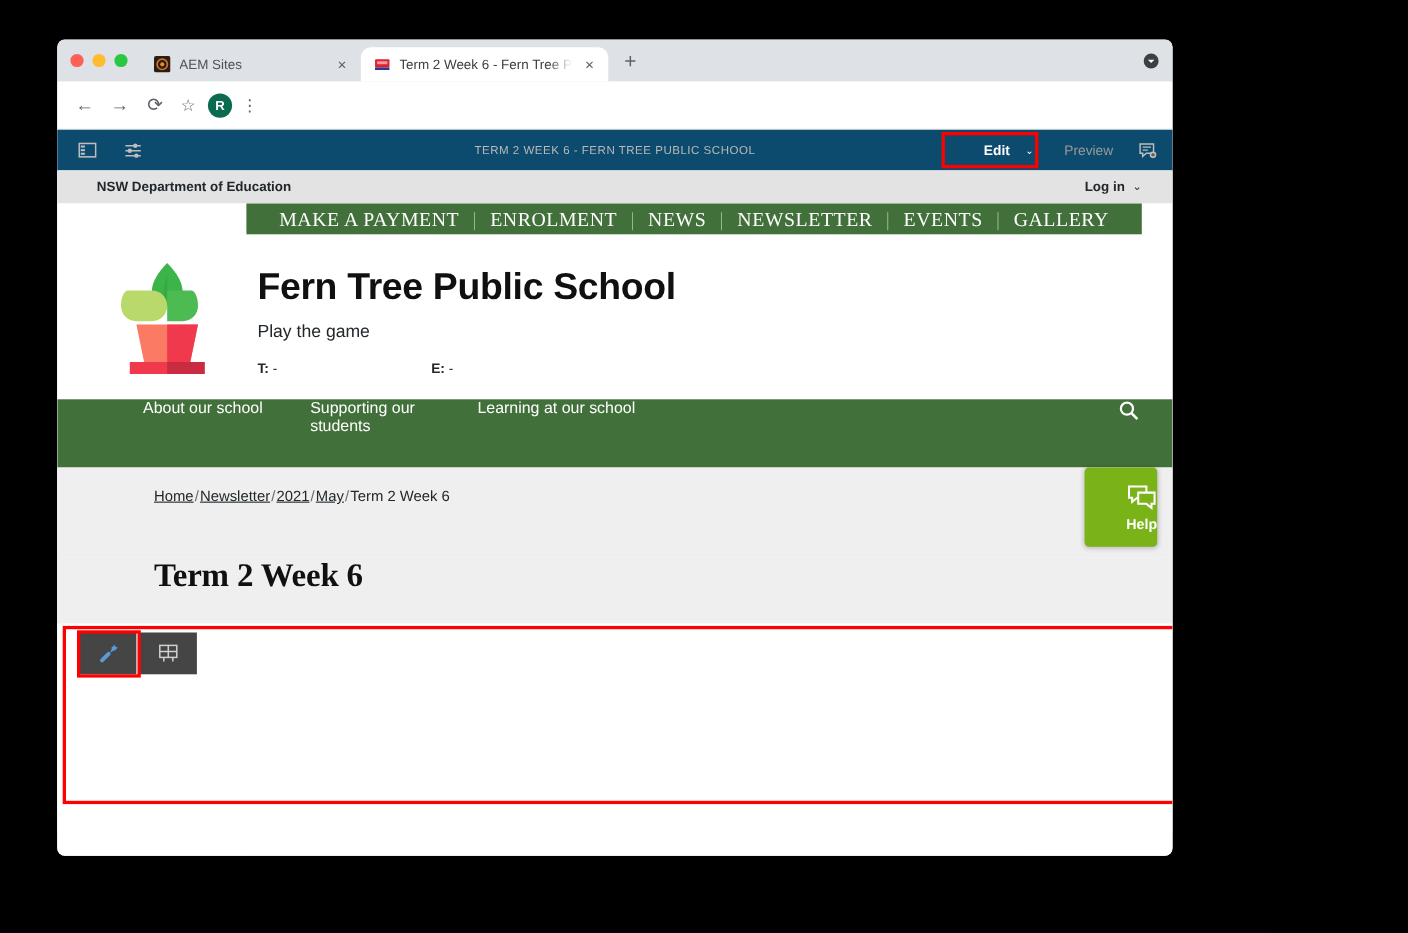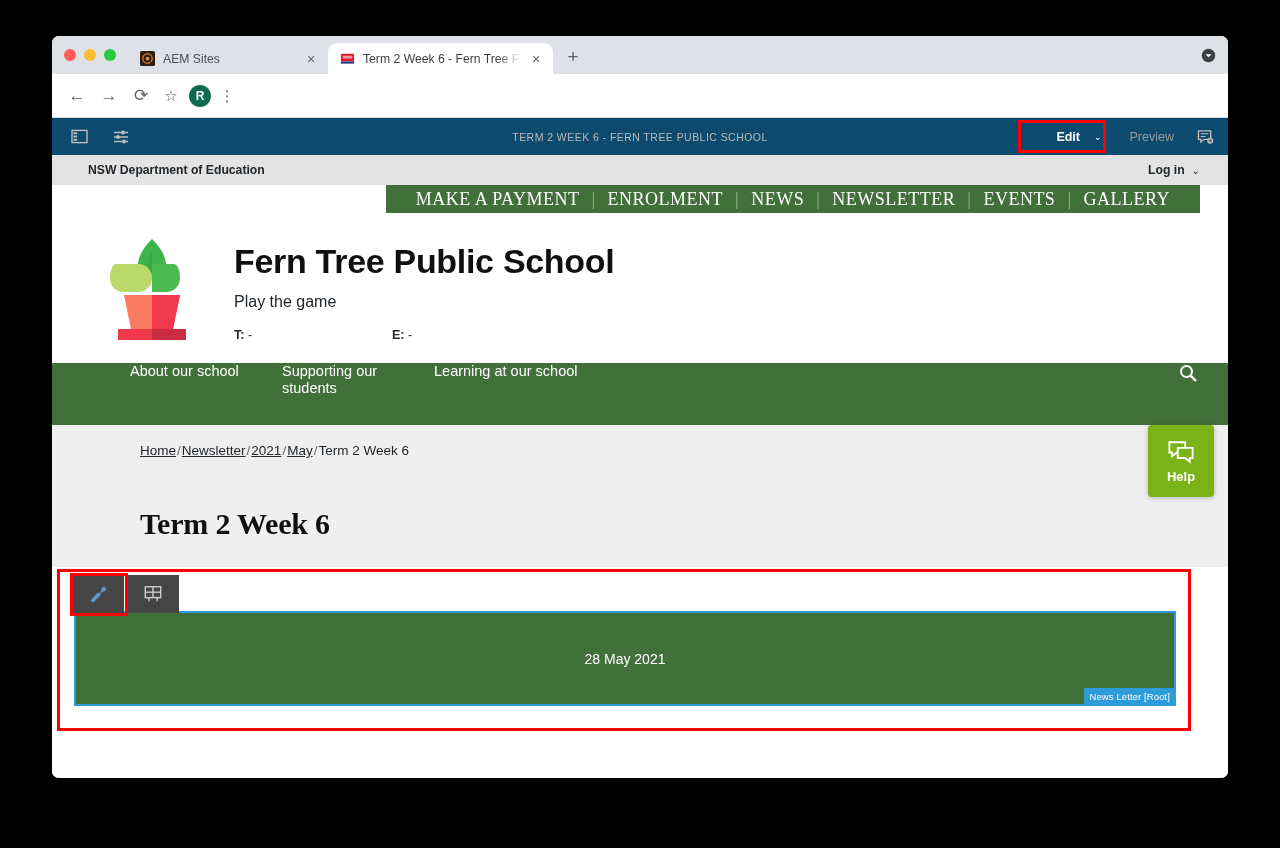--- a/index.html
+++ b/index.html
@@ -8,21 +8,21 @@
     width: 1280px; height: 848px;
     background: #000;
     font-family: "Liberation Sans", sans-serif;
     overflow: hidden;
   }
 
   
   .browser-window {
     position: absolute;
     left: 52px; top: 36px;
-    width: 1176px; height: 742px;
+    width: 1014px; height: 742px;
     background: #fff;
     border-radius: 7px 7px 7px 7px;
     overflow: hidden;
     box-shadow: 0 2px 18px rgba(0,0,0,.35);
   }
 
   
   .tabstrip {
     position: relative;
     height: 38px;
@@ -234,21 +234,21 @@
     letter-spacing: -.2px;
   }
 
   
   .help-widget {
     position: absolute; right: 14px; top: 270px;
     width: 66px; height: 72px;
     background: #7ab317;
     border-radius: 4px;
     display: flex; flex-direction: column;
-    align-items: center; justify-content: center;
+    align-items: flex-end; justify-content: center;
     gap: 4px;
     color: #fff;
     box-shadow: 0 1px 5px rgba(0,0,0,.25);
   }
   .help-widget .lbl { font-size: 13px; font-weight: bold; }
 
   
   .author-area { position: relative; background: #fff; padding: 0; height: 190px; }
   .comp-toolbar {
     position: absolute; left: 20px; top: 8px;
@@ -468,24 +468,20 @@
           <svg width="20" height="20" viewBox="0 0 22 22">
             <rect x="2.5" y="3" width="17" height="12" fill="none" stroke="#d0d0d0" stroke-width="1.5"></rect>
             <line x1="11" y1="3" x2="11" y2="15" stroke="#d0d0d0" stroke-width="1.5"></line>
             <line x1="2.5" y1="9" x2="19.5" y2="9" stroke="#d0d0d0" stroke-width="1.5"></line>
             <line x1="6.5" y1="15" x2="6.5" y2="19" stroke="#d0d0d0" stroke-width="1.5"></line>
             <line x1="15.5" y1="15" x2="15.5" y2="19" stroke="#d0d0d0" stroke-width="1.5"></line>
           </svg>
         </div>
       </div>
 
-      <div class="comp-box">
-        <span class="comp-date">28 May 2021</span>
-        <span class="comp-badge">News Letter [Root]</span>
-      </div>
 
       <div class="hl" id="hl-wrench"></div>
       <div class="hl" id="hl-area"></div>
     </div>
 
     <div class="help-widget">
       <svg width="28" height="26" viewBox="0 0 30 28">
         <path d="M2.5 3.5h17v11h-9l-5 4v-4h-3z" fill="none" stroke="#fff" stroke-width="2"></path>
         <path d="M11.5 9.5h16v11h-3v4l-5-4h-8z" fill="#7ab317" stroke="#fff" stroke-width="2"></path>
       </svg>

